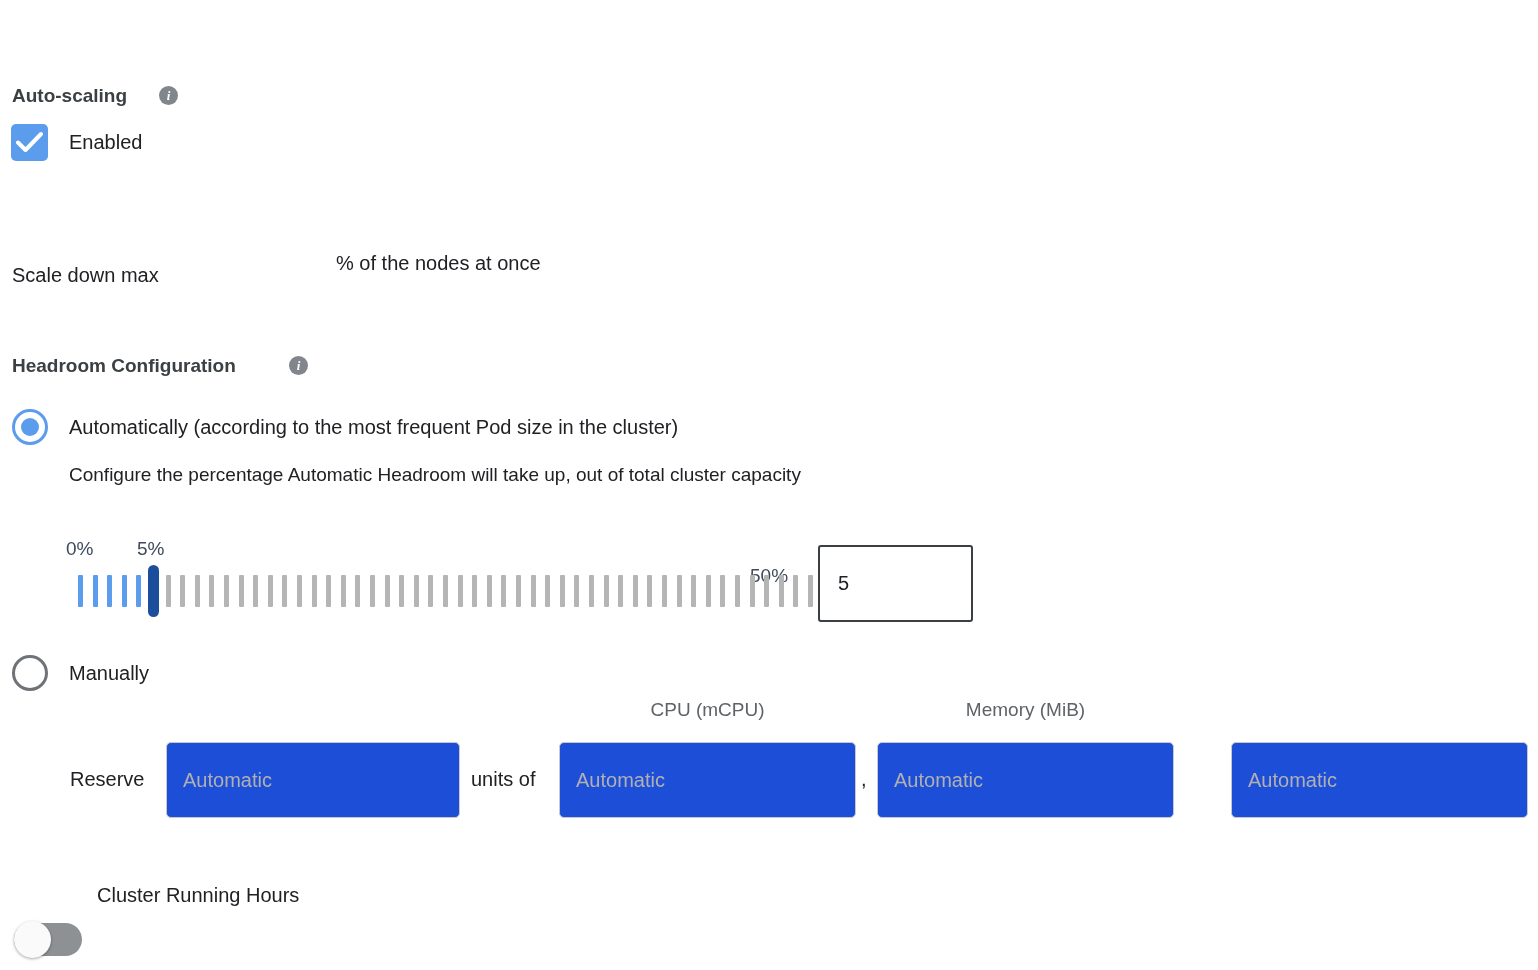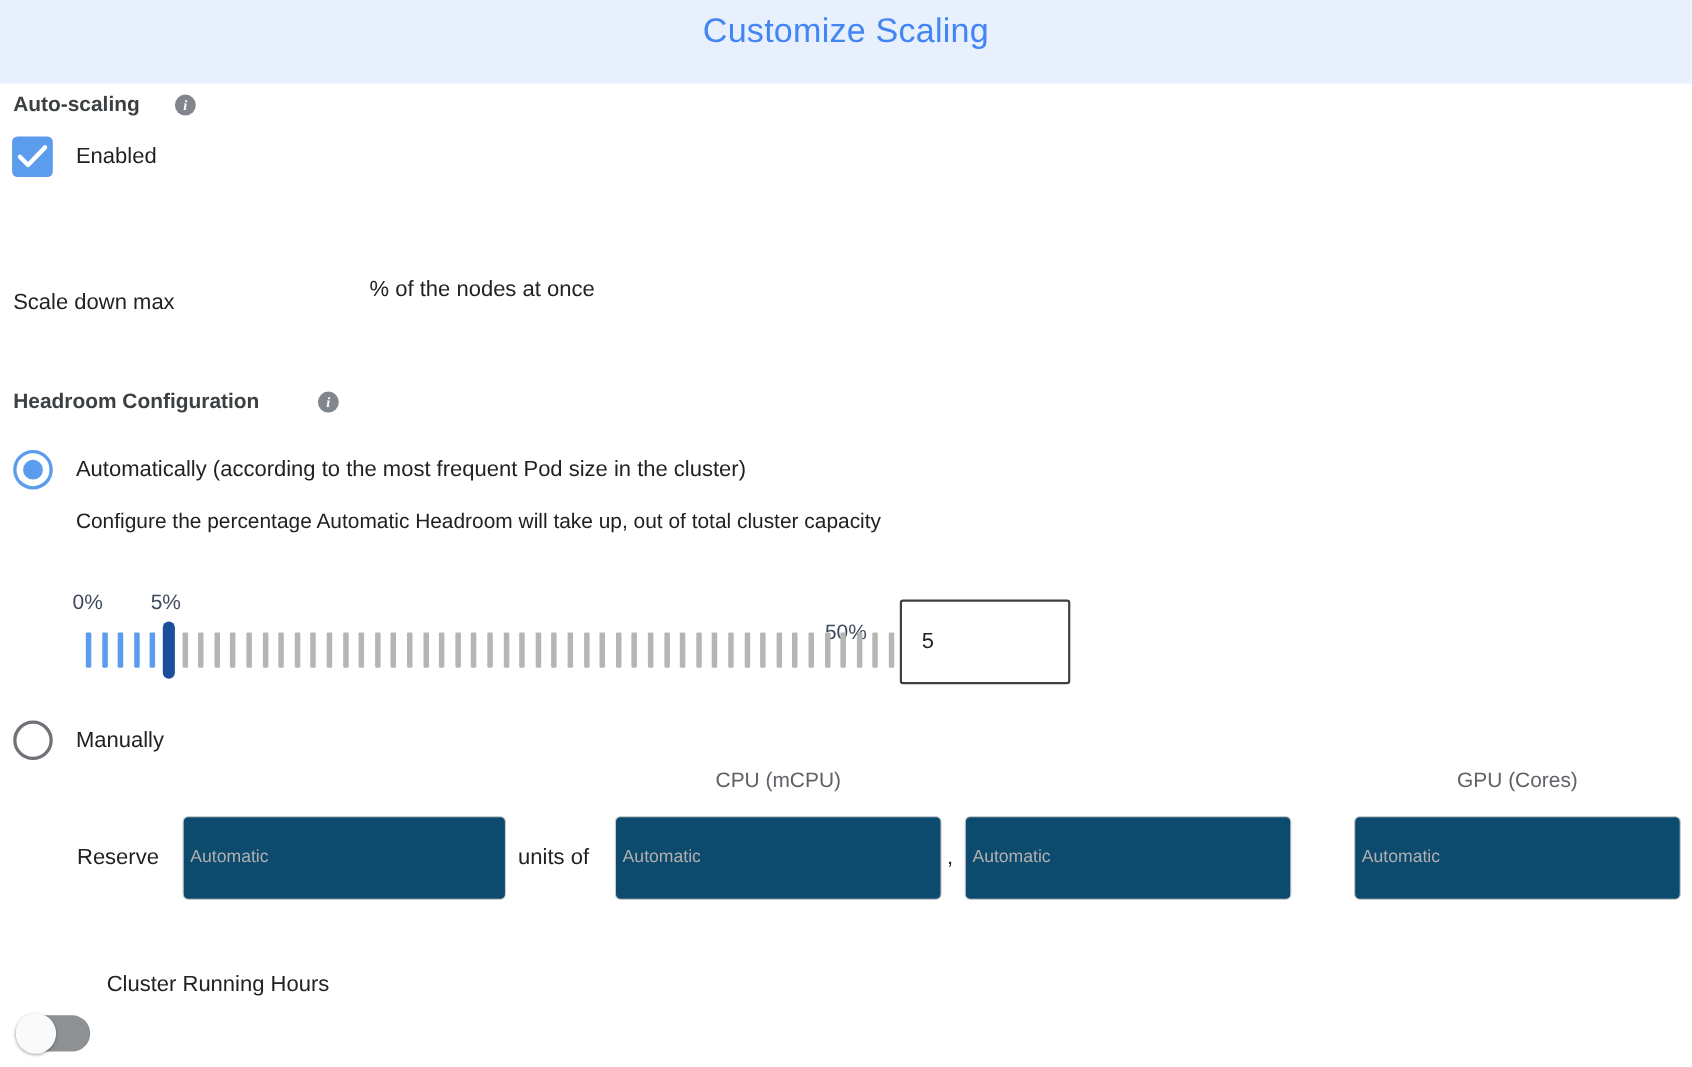--- a/index.html
+++ b/index.html
@@ -94,26 +94,26 @@
     font-size: 20px;
     color: #202124;
     padding: 0 0 0 18px;
     font-family: "Liberation Sans", sans-serif;
     display: flex; align-items: center;
   }
 
   
   .dis-input {
     position: absolute;
-    background: #0c4a6e;
+    background: #1d4ed8;
     border: 1px solid #c9c9c9;
     border-radius: 5px;
-    font-size: 16px;
+    font-size: 20px;
     color: #b0b0b0;
-    padding: 0 0 0 6px;
+    padding: 0 0 0 16px;
     display: flex; align-items: center;
     font-family: "Liberation Sans", sans-serif;
   }
 
   
   .slider-wrap { position: absolute; left: 78px; top: 570px; width: 730px; height: 42px; }
   .tick {
     position: absolute;
     top: 5px;
     width: 5px; height: 32px;
@@ -157,23 +157,20 @@
     color: #5f6368;
     white-space: nowrap;
     text-align: center;
   }
 </style>
 </head>
 <body>
 
 <div id="page">
 
-  <div class="header">
-    <div class="header-title">Customize Scaling</div>
-  </div>
 
   <div class="section-label" style="left:12px; top:85px;">Auto-scaling</div>
   <div class="info-icon" style="left:159px; top:86px;">i</div>
 
   <div class="checkbox">
     <svg width="27" height="23" viewBox="0 0 27 23">
       <path d="M2 11.5 L9.5 19 L25 3" stroke="#ffffff" stroke-width="4" fill="none" stroke-linecap="round" stroke-linejoin="round"></path>
     </svg>
   </div>
   <style> .checkbox { left:11px; top:124px; } </style>
@@ -249,21 +246,21 @@
       <div class="tick" style="left: 730px;"></div>
       <div class="thumb" style="left: 70px;"></div>
     </div>
 
   <div class="txt-input" style="left:818px; top:545px; width:155px; height:77px;">5</div>
 
   <div class="radio-outer off" style="left:12px; top:655px;"></div>
   <div class="plain" style="left:69px; top:662px;">Manually</div>
 
   <div class="colhead" style="left:559px; top:699px; width:297px;">CPU (mCPU)</div>
-  <div class="colhead" style="left:1231px; top:699px; width:297px;">GPU (Cores)</div>
+  <div class="colhead" style="left:877px; top:699px; width:297px;">Memory (MiB)</div>
 
   <div class="plain" style="left:70px; top:768px; font-size:20px;">Reserve</div>
 
   <div class="dis-input" style="left:166px; top:742px; width:294px; height:76px;">Automatic</div>
 
   <div class="plain" style="left:471px; top:768px; font-size:20px;">units of</div>
 
   <div class="dis-input" style="left:559px; top:742px; width:297px; height:76px;">Automatic</div>
 
   <div class="plain" style="left:861px; top:768px; font-size:20px;">,</div>

